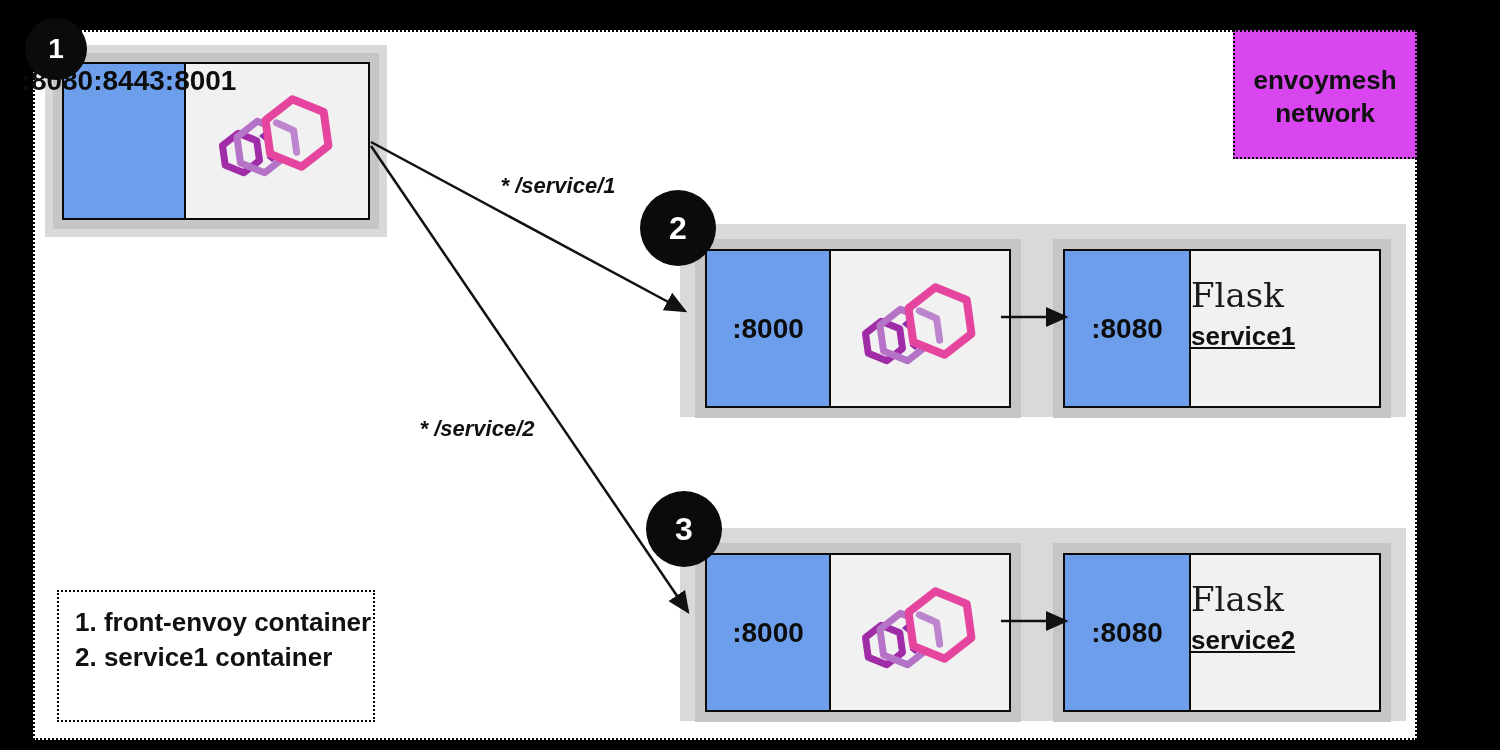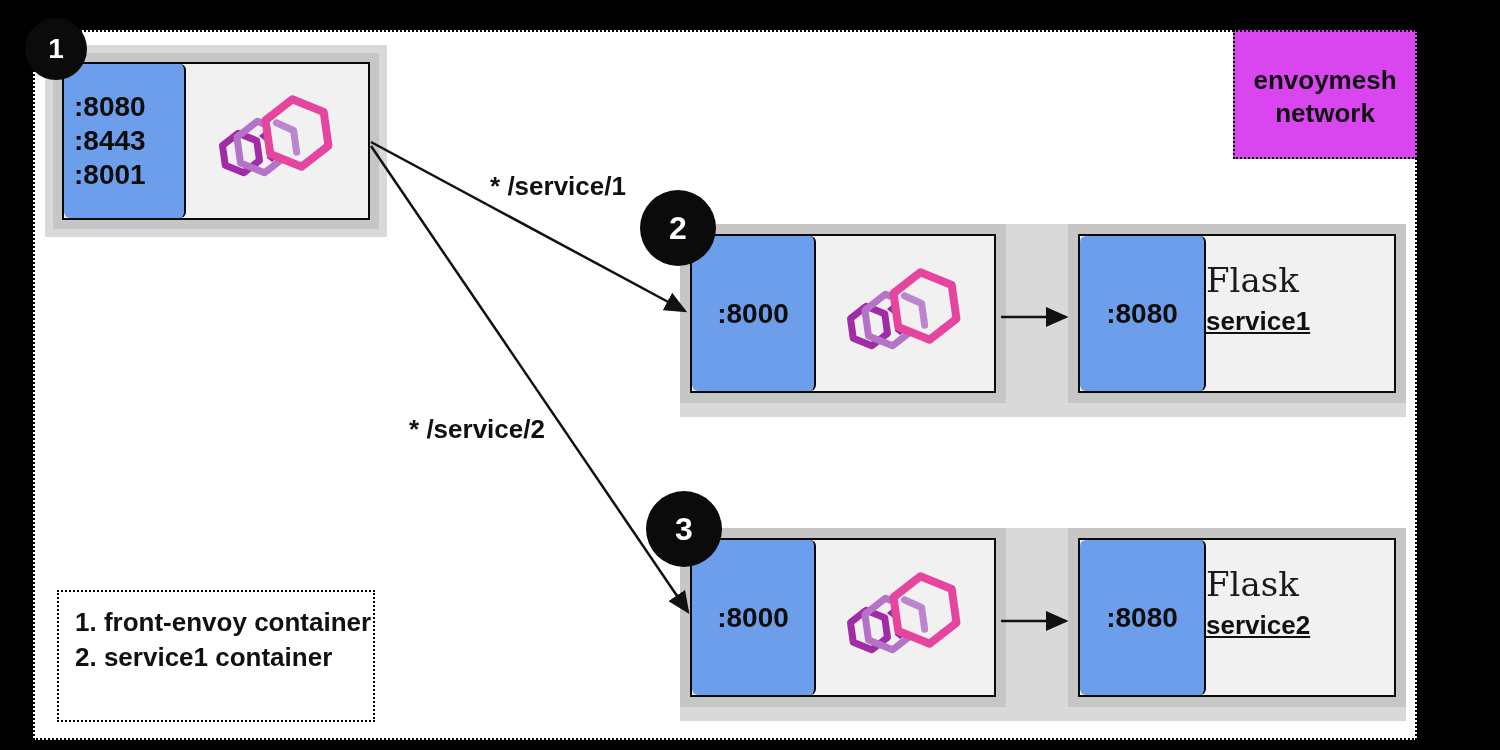--- a/index.html
+++ b/index.html
@@ -15,35 +15,35 @@
   
   .pod-light{background:#d9d9d9;box-sizing:border-box;position:absolute;}
   .pod-dark{background:#c6c6c6;box-sizing:border-box;padding:10px;}
   .cbox{
     border:2px solid #0a0a0a;background:#f1f1f1;display:flex;
     box-sizing:border-box;width:100%;height:100%;
   }
   .panel-blue{
     background:#6d9eeb;border-right:2px solid #0a0a0a;box-sizing:border-box;
     display:flex;align-items:center;justify-content:center;
-    flex-direction:column;flex-shrink:0;border-radius:6px;
+    flex-direction:row;flex-shrink:0;
   }
   .panel-logo{
     flex:1;display:flex;align-items:center;justify-content:center;
   }
   .port-text{font-weight:bold;font-size:28px;line-height:34px;color:#0d0d0d;}
 
   
   .fe-pod{left:10px;top:13px;width:342px;height:192px;padding:8px;}
   .fe-inner{width:100%;height:100%;padding:9px;box-sizing:border-box;background:#c6c6c6;}
   .fe-blue{width:122px;align-items:flex-start;padding-left:10px;}
 
   
   .svc-row{
-    left:645px;width:726px;height:193px;padding:0;
+    left:645px;width:726px;height:193px;padding:15px;
     display:flex;justify-content:space-between;
   }
   .svc-row.row1{top:192px;}
   .svc-row.row2{top:496px;}
   .svc-inner{height:179px;}
   .svc-inner.proxy{width:326px;}
   .svc-inner.app{width:338px;}
   .proxy-blue{width:124px;}
   .app-blue{width:126px;}
   .app-body{
@@ -58,22 +58,22 @@
     position:absolute;background:#0b0b0b;border-radius:50%;color:#fff;
     font-weight:bold;display:flex;align-items:center;justify-content:center;
     z-index:7;
   }
   .badge.b1{left:-10px;top:-14px;width:62px;height:62px;font-size:28px;}
   .badge.b2{left:605px;top:158px;width:76px;height:76px;font-size:32px;}
   .badge.b3{left:611px;top:459px;width:76px;height:76px;font-size:32px;}
 
   
   .route-label{
-    position:absolute;font-weight:bold;font-size:26px;white-space:nowrap;
-    transform:translate(-50%,-50%);z-index:4;
+    position:absolute;font-weight:bold;font-size:22px;white-space:nowrap;
+    transform:translate(-50%,-50%);z-index:4;font-style:italic;
   }
   .route-label.r1{left:523px;top:154px;}
   .route-label.r2{left:442px;top:397px;}
 
   
   .mesh-label{
     position:absolute;top:-2px;right:-2px;width:184px;height:129px;
     border:2px dotted #000;box-sizing:border-box;background:#d946ef;
     text-align:center;font-weight:bold;font-size:26px;line-height:33px;
     padding-top:32px;z-index:3;

